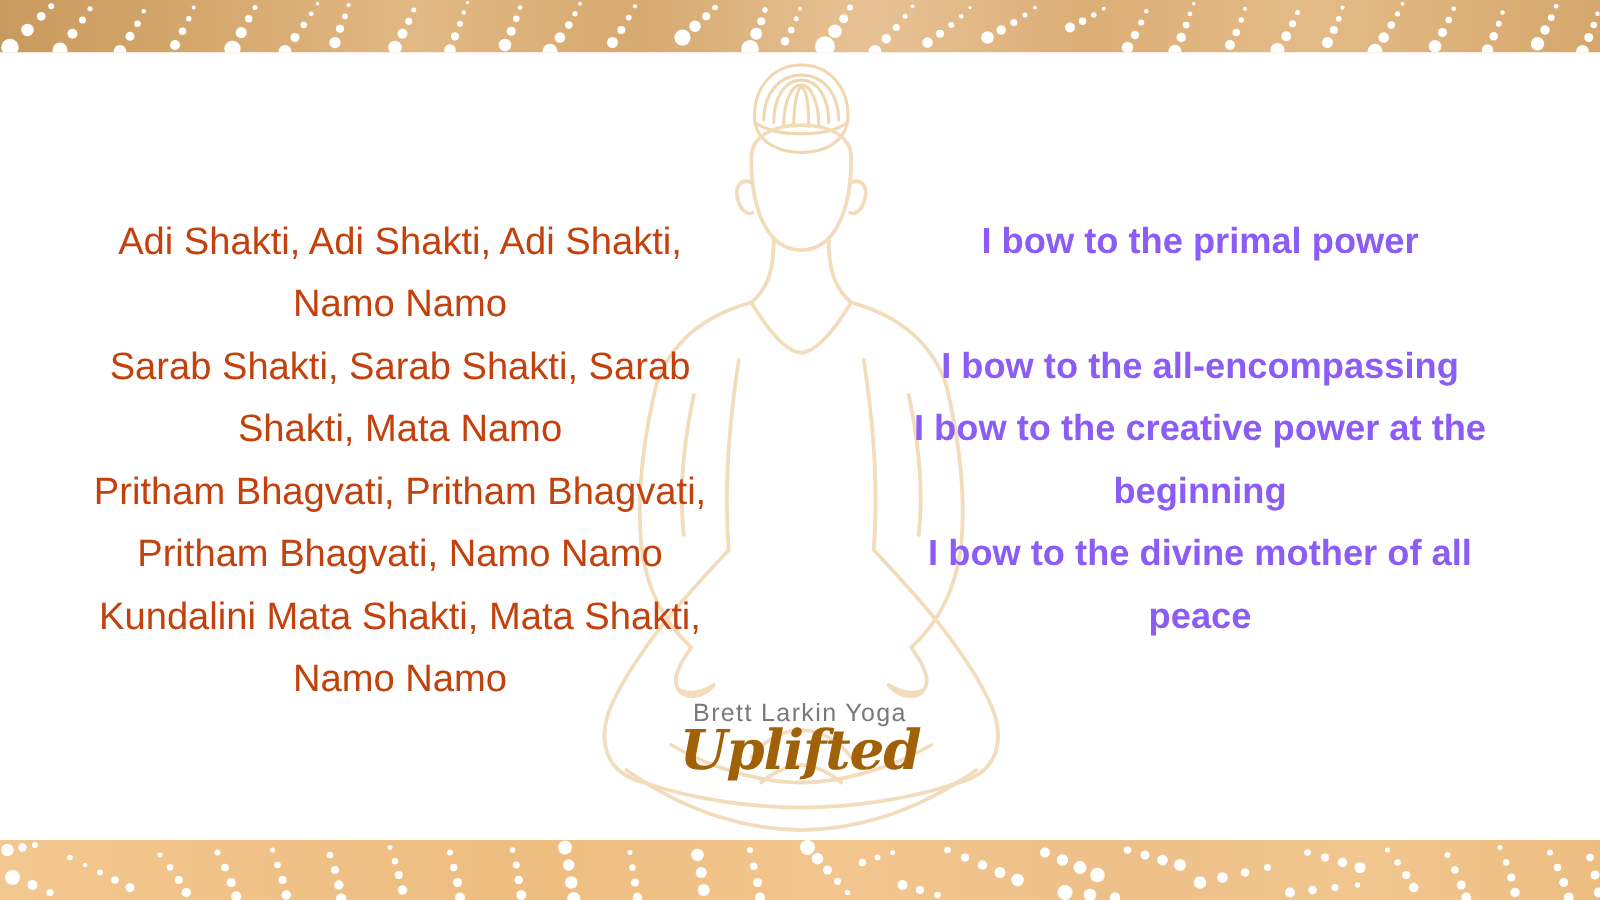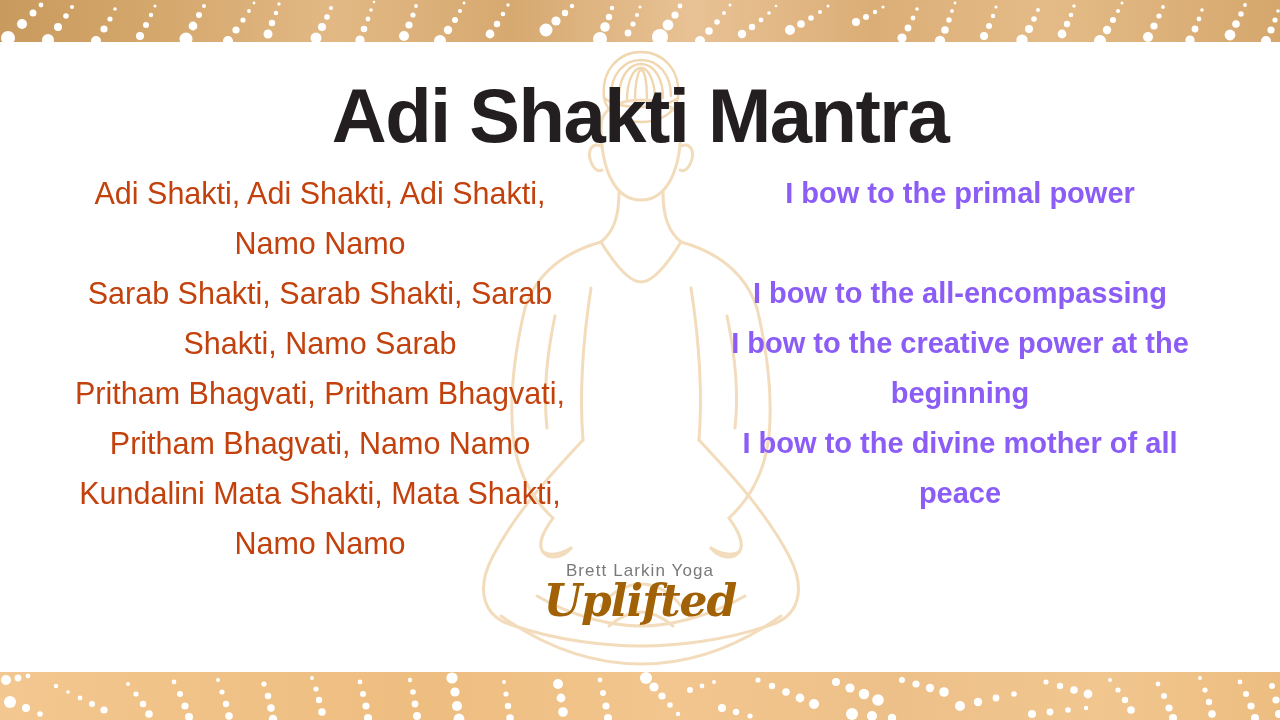--- a/index.html
+++ b/index.html
@@ -111,21 +111,21 @@
   
   #logo {
     position: absolute;
     left: 50%;
     top: 562px;
     transform: translateX(-50%);
     text-align: center;
     width: 300px;
   }
   #logo-brand {
-    font-size: 17px;
+    font-size: 20px;
     letter-spacing: 1.1px;
     color: #79797b;
     font-weight: 400;
     line-height: 18px;
   }
   #logo-script {
     font-family: "DejaVu Serif", serif;
     font-style: italic;
     font-weight: 700;
     font-size: 44px;
@@ -330,27 +330,26 @@
       <path d="M110 586 C150 600 200 606 236 606 C272 606 322 600 362 586"></path>
       <path d="M132 556 C170 578 210 586 236 586 C262 586 302 578 340 556"></path>
 
       <path d="M196 566 C206 552 222 544 236 544 C250 544 266 552 276 566"></path>
       <path d="M204 586 C216 576 228 572 236 572 C244 572 256 576 268 586"></path>
 
       <path d="M96 576 C150 614 200 624 236 624 C272 624 322 614 376 576"></path>
     </g>
   </svg>
 
-  <div id="title">Adi Shakti Mantra</div>
 
   <div id="col-mantra" class="column">
     <span class="mantra-line">Adi Shakti, Adi Shakti, Adi Shakti,</span>
     <span class="mantra-line">Namo Namo</span>
     <span class="mantra-line">Sarab Shakti, Sarab Shakti, Sarab</span>
-    <span class="mantra-line">Shakti, Namo Sarab</span>
+    <span class="mantra-line">Shakti, Mata Namo</span>
     <span class="mantra-line">Pritham Bhagvati, Pritham Bhagvati,</span>
     <span class="mantra-line">Pritham Bhagvati, Namo Namo</span>
     <span class="mantra-line">Kundalini Mata Shakti, Mata Shakti,</span>
     <span class="mantra-line">Namo Namo</span>
   </div>
 
   <div id="col-translation" class="column">
     <span class="translation-line">I bow to the primal power</span>
     <span class="translation-line t-gap-1">I bow to the all-encompassing</span>
     <span class="translation-line">I bow to the creative power at the</span>

